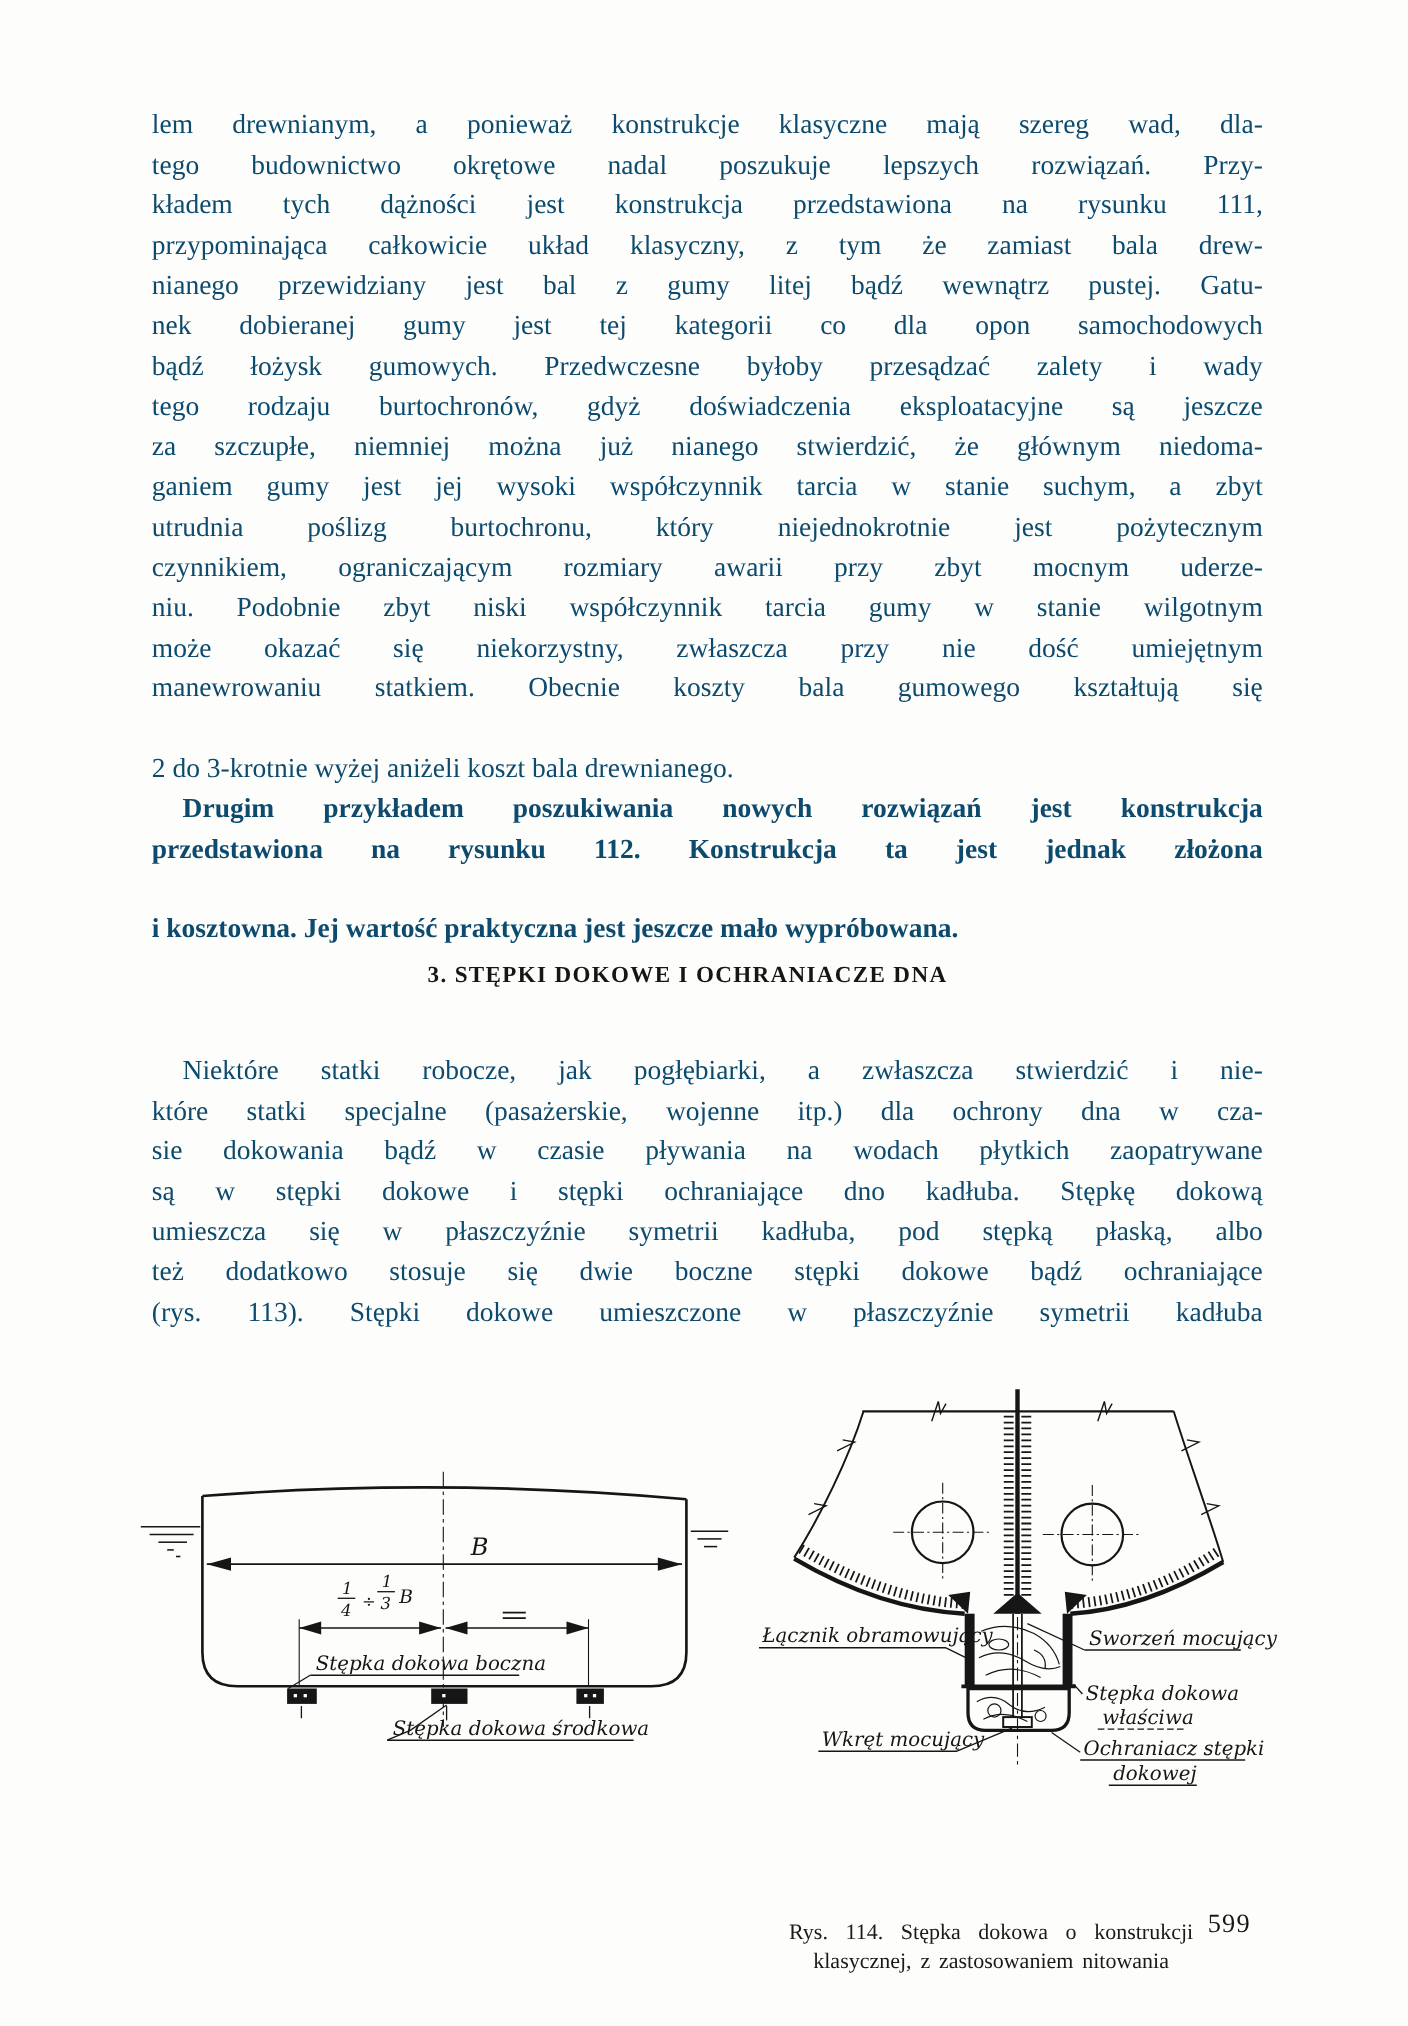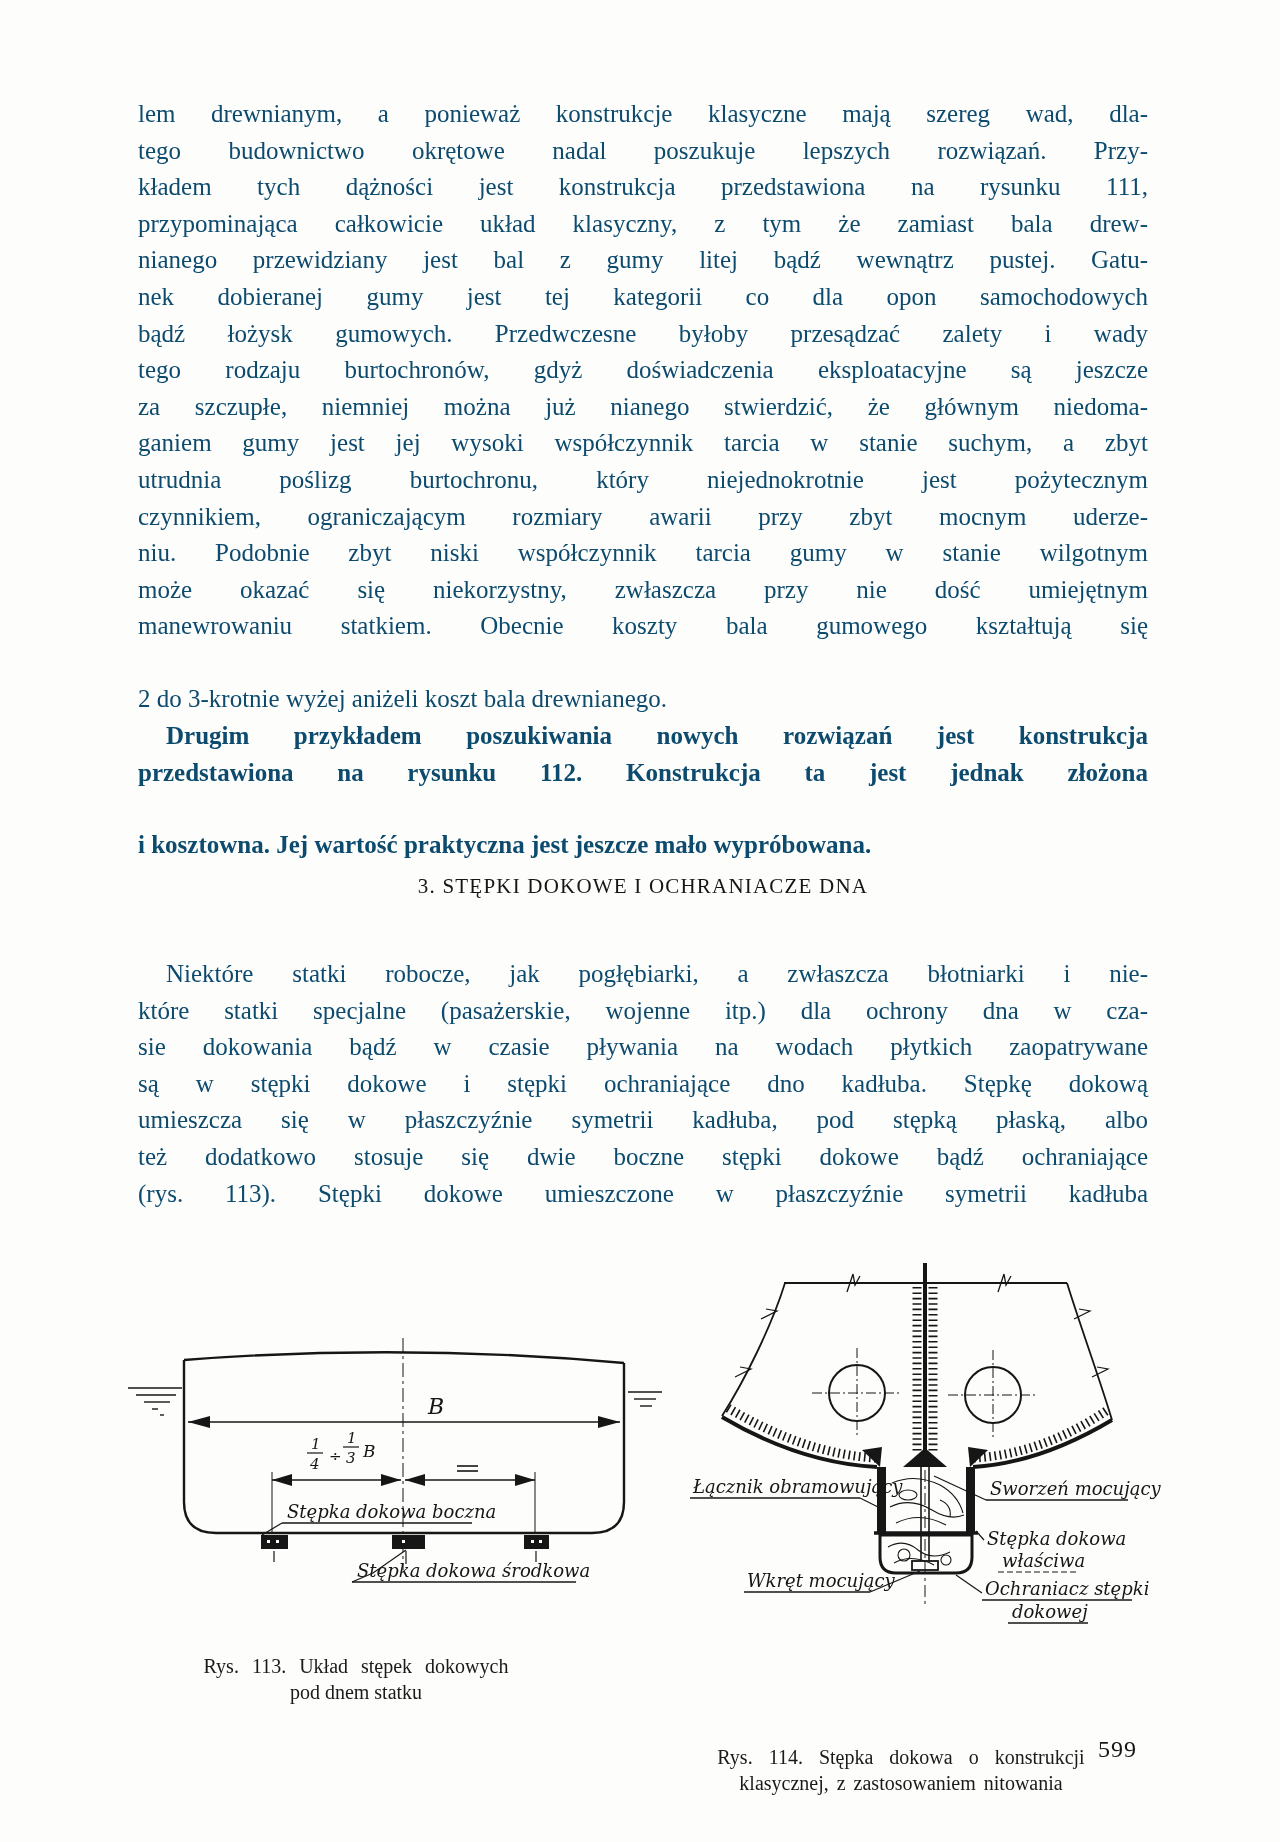--- a/index.html
+++ b/index.html
@@ -22,25 +22,25 @@
     text-align:justify;
     text-align-last:justify;
     white-space:nowrap;
     height:36.6px;
     overflow:visible;
   }
   .tline-last{ text-align-last:left;margin-top:36px; }
   .indent .tline:first-child{ text-indent:28px; }
   .heading{
     position:absolute;
-    left:138px;width:1010px;
+    left:120px;width:1010px;
     top:874px;
     text-align:center;
     font-size:21px;
-    font-weight:normal;
+    font-weight:bold;
     letter-spacing:1.2px;
   }
   .caption{
     position:absolute;
     font-size:20px;
     line-height:26px;
     text-align:center;
     color:#1a1a1a;
   }
   .caption .cl1{ display:block; }
@@ -96,21 +96,21 @@
 
   <div class="body-text indent" style="top:718px;font-weight:bold;">
       <div class="tline">Drugim przykładem poszukiwania nowych rozwiązań jest konstrukcja</div>
       <div class="tline">przedstawiona na rysunku 112. Konstrukcja ta jest jednak złożona</div>
       <div class="tline tline-last">i kosztowna. Jej wartość praktyczna jest jeszcze mało wypróbowana.</div>
     </div>
 
   <div class="heading">3. STĘPKI DOKOWE I OCHRANIACZE DNA</div>
 
   <div class="body-text indent" style="top:956px;">
-      <div class="tline">Niektóre statki robocze, jak pogłębiarki, a zwłaszcza błotniarki i nie-</div>
+      <div class="tline">Niektóre statki robocze, jak pogłębiarki, a zwłaszcza stwierdzić i nie-</div>
       <div class="tline">które statki specjalne (pasażerskie, wojenne itp.) dla ochrony dna w cza-</div>
       <div class="tline">sie dokowania bądź w czasie pływania na wodach płytkich zaopatrywane</div>
       <div class="tline">są w stępki dokowe i stępki ochraniające dno kadłuba. Stępkę dokową</div>
       <div class="tline">umieszcza się w płaszczyźnie symetrii kadłuba, pod stępką płaską, albo</div>
       <div class="tline">też dodatkowo stosuje się dwie boczne stępki dokowe bądź ochraniające</div>
       <div class="tline">(rys. 113). Stępki dokowe umieszczone w płaszczyźnie symetrii kadłuba</div>
     </div>
 
   <svg style="left:110px; top:1330px;" width="560" height="290" viewBox="0 0 560 290">
 
@@ -265,24 +265,20 @@
     <line class="ink" stroke-width="1.4" x1="104" y1="337" x2="230" y2="337"></line>
     <line class="ink" stroke-width="1.2" x1="230" y1="337" x2="280" y2="316"></line>
 
     <text class="handlbl" x="345" y="340">Ochraniacz stępki</text>
     <line class="ink" stroke-width="1.4" x1="342" y1="345" x2="492" y2="345"></line>
     <text class="handlbl" x="372" y="363">dokowej</text>
     <line class="ink" stroke-width="1.4" x1="368" y1="368" x2="448" y2="368"></line>
     <line class="ink" stroke-width="1.2" x1="342" y1="338" x2="316" y2="320"></line>
   </svg>
 
-  <div class="caption" id="cap113">
-    <span class="cl1">Rys. 113. Układ stępek dokowych</span>
-    <span class="cl2">pod dnem statku</span>
-  </div>
   <div class="caption" id="cap114">
     <span class="cl1">Rys. 114. Stępka dokowa o konstrukcji</span>
     <span class="cl2">klasycznej, z zastosowaniem nitowania</span>
   </div>
 
   <div class="pageno">599</div>
 
 </div>
 
 </body></html>

